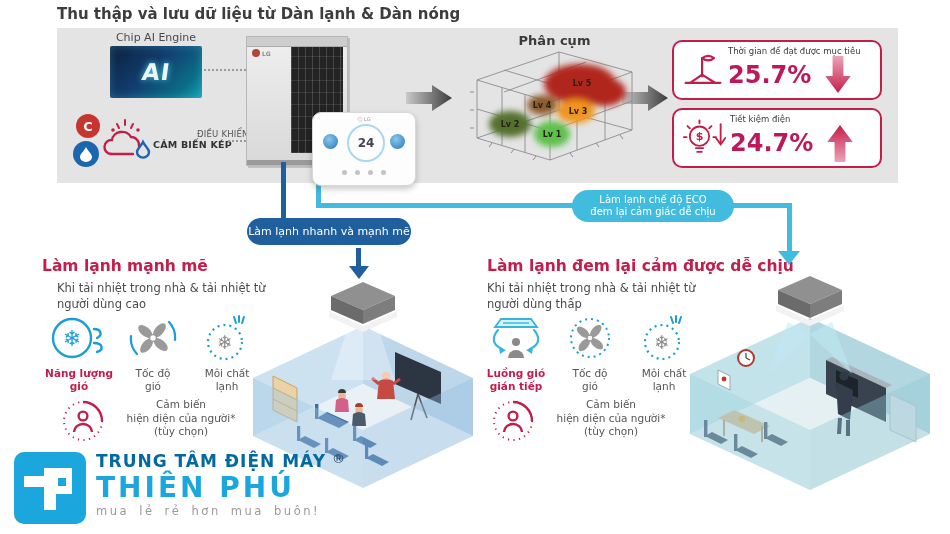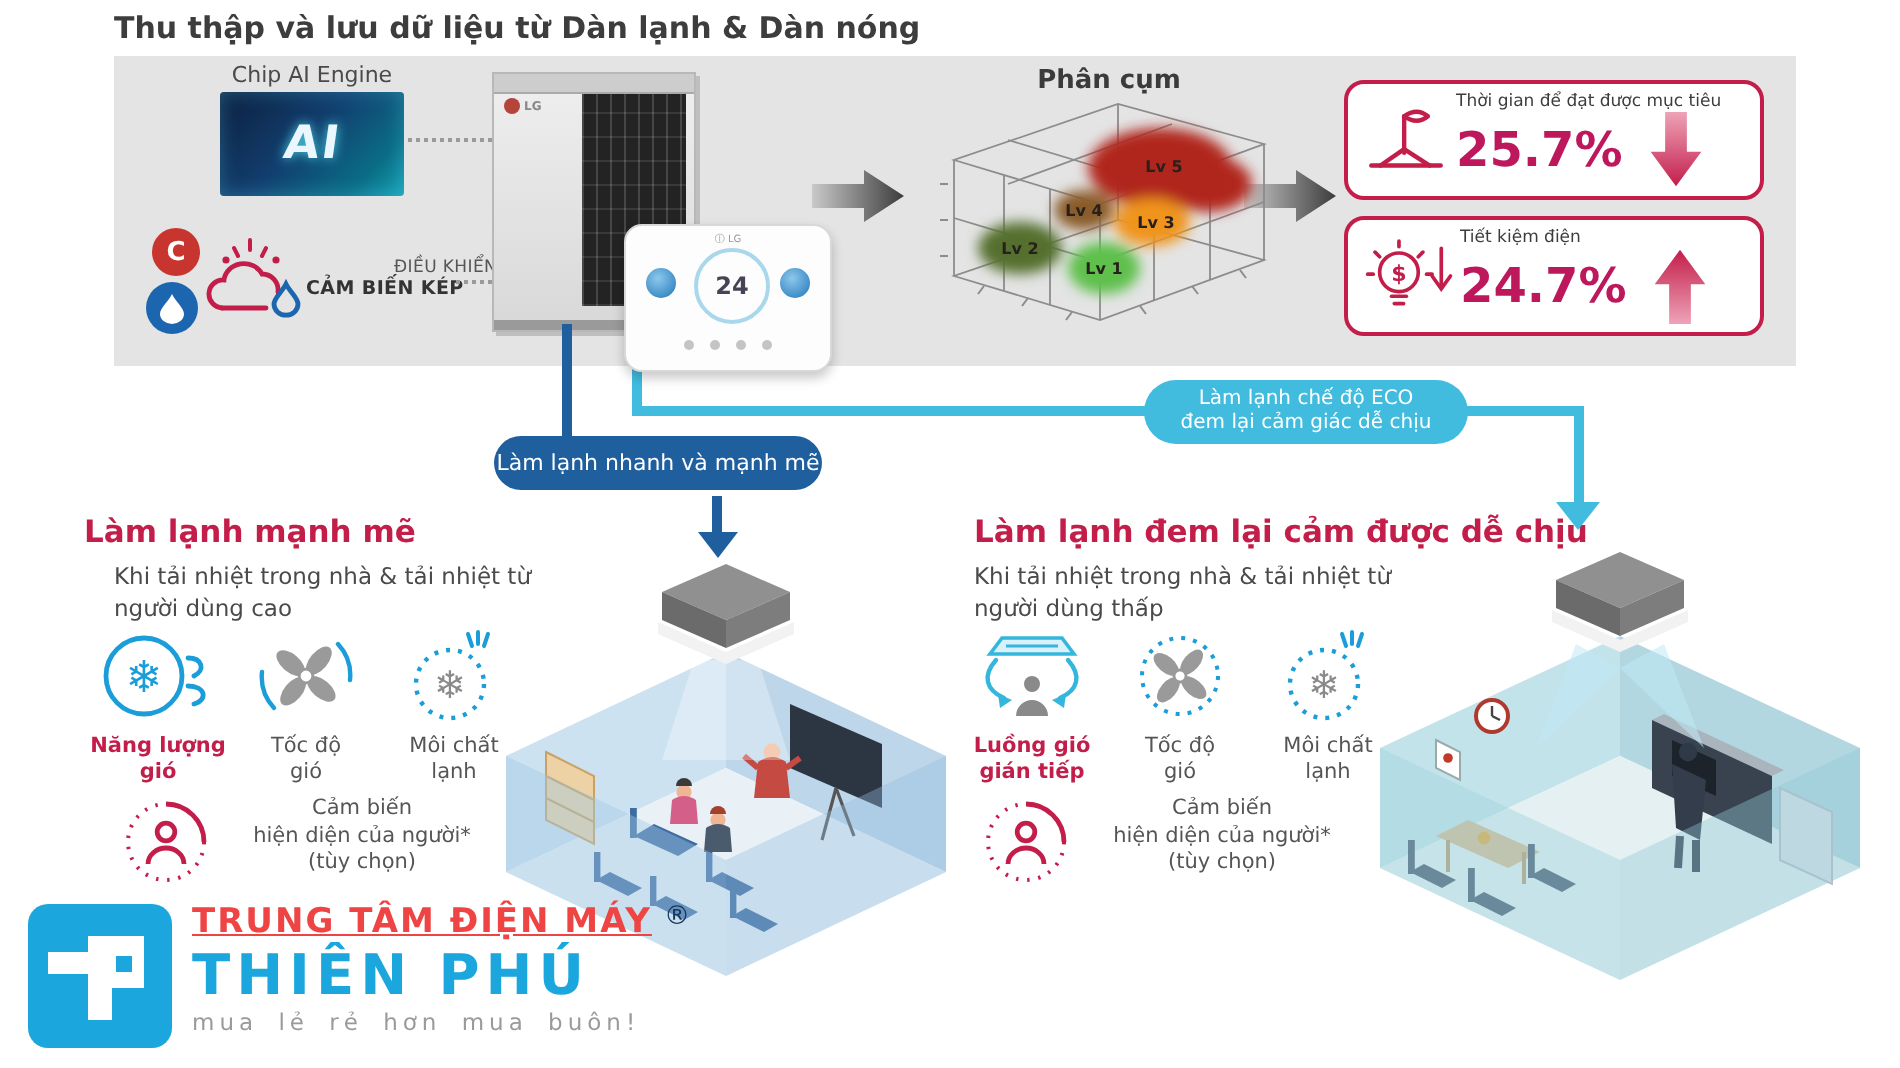--- a/index.html
+++ b/index.html
@@ -55,21 +55,21 @@
 
   .sec-heading{font-size:15.5px;font-weight:bold;color:#c31e4a;white-space:nowrap;}
   .sec-body{font-size:11.5px;color:#4a4a4a;line-height:1.35;white-space:nowrap;}
   .feat-row{display:flex;gap:6px;}
   .feat{width:68px;display:flex;flex-direction:column;align-items:center;}
   .feat-label{font-size:10.5px;color:#555;line-height:1.25;margin-top:5px;text-align:center;white-space:nowrap;}
   .feat-label.hl{color:#c31e4a;font-weight:bold;}
   .sensor-row{display:flex;align-items:flex-start;}
   .sensor-text{font-size:10.5px;color:#555;line-height:1.3;text-align:center;}
 
-  .brand1{font-size:17px;font-weight:bold;color:#ef4444;letter-spacing:1px;white-space:nowrap;text-decoration:underline;}
+  .brand1{font-size:17px;font-weight:bold;color:#0369a1;letter-spacing:1px;white-space:nowrap;}
   .brand2{font-size:28px;font-weight:900;color:#1ba7dd;letter-spacing:3px;white-space:nowrap;}
   .brand3{font-size:11.5px;color:#9a9a9a;letter-spacing:2.5px;word-spacing:4px;white-space:nowrap;}
 </style>
 </head>
 <body>
 
 <div class="stage">
 
   <div class="abs page-title" style="left:57px;top:5px;">Thu thập và lưu dữ liệu từ Dàn lạnh &amp; Dàn nóng</div>
 

